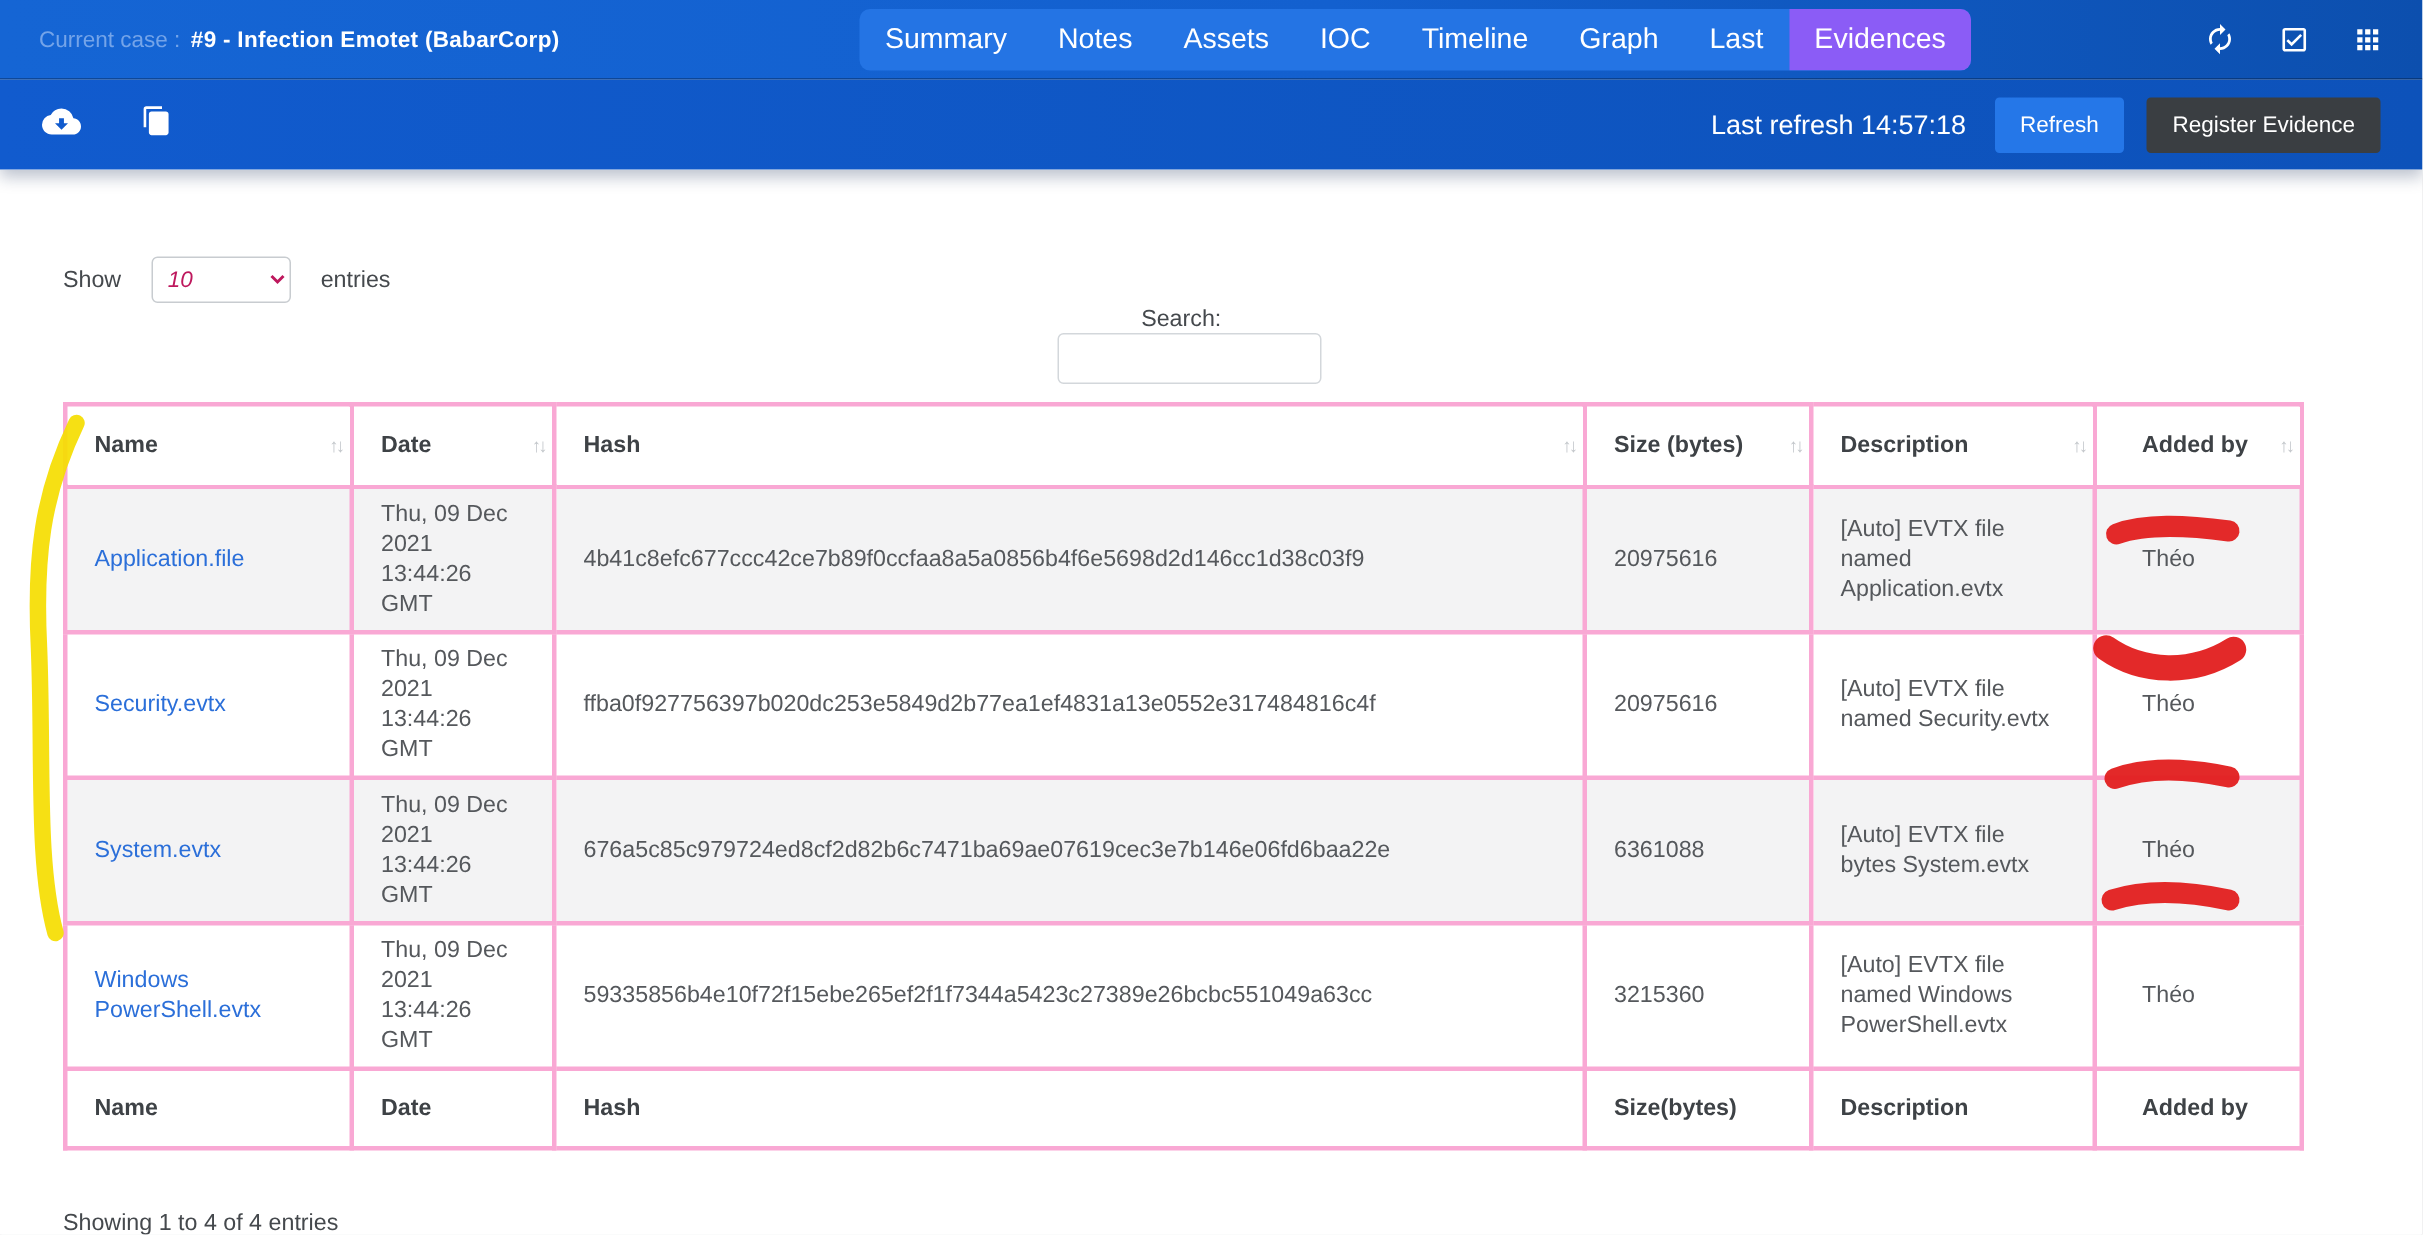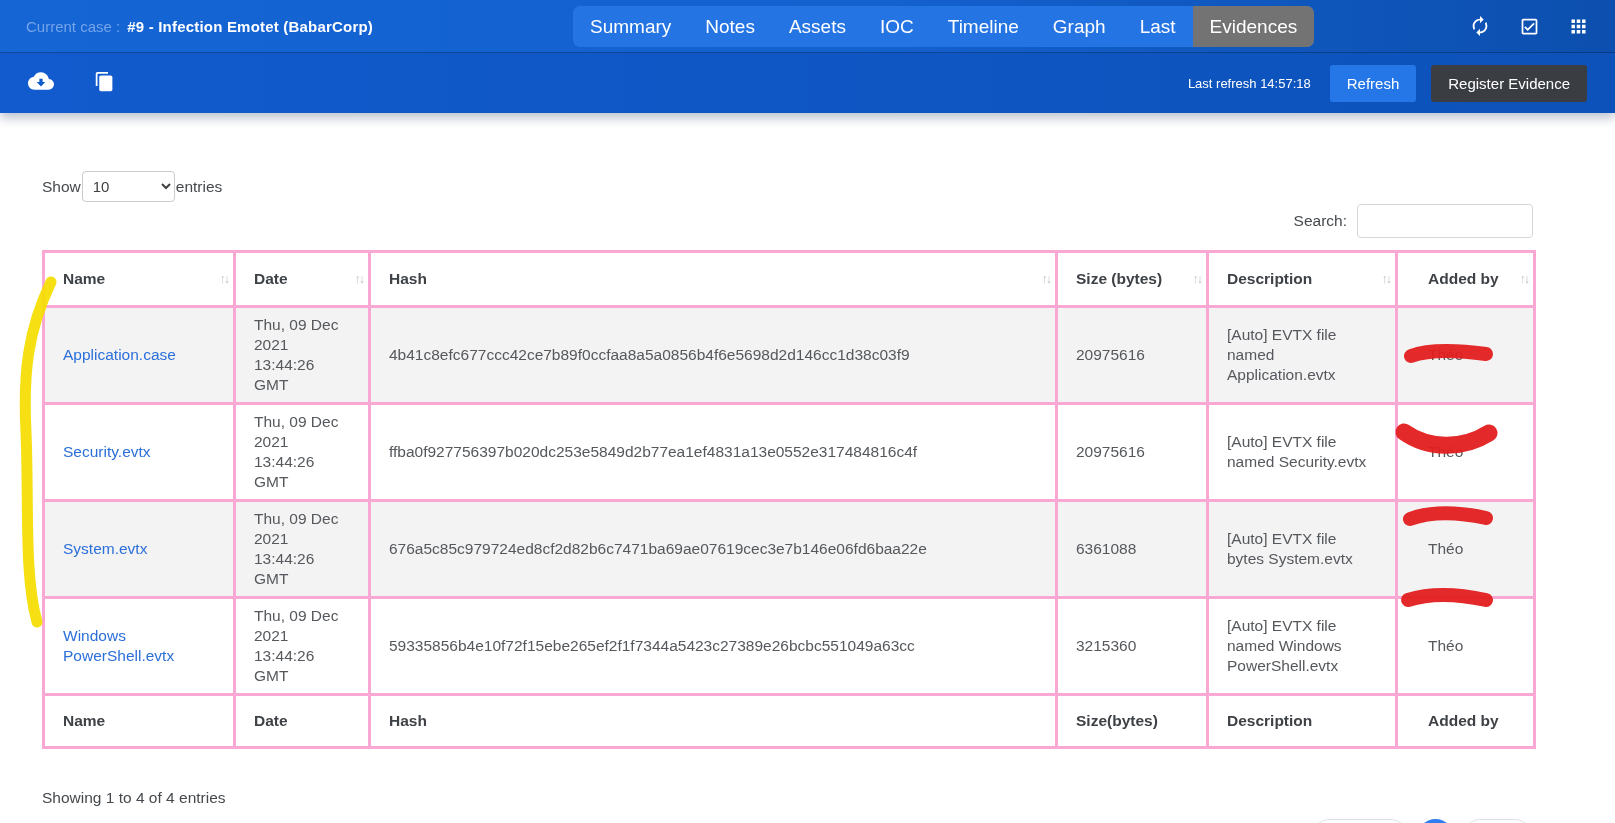--- a/index.html
+++ b/index.html
@@ -21,58 +21,59 @@
     position:relative; z-index:6;
   }
   .case-label { color:#74a4e9; font-size:15px; }
   .case-value { color:#ffffff; font-size:15px; font-weight:600; margin-left:7px; letter-spacing:.2px; }
   .tabbar {
     position:absolute; left:573px; top:6px; height:41px;
     background:#2474e4; border-radius:7px;
     display:flex; align-items:stretch; overflow:hidden;
   }
   .tab { color:#fff; font-size:19px; padding:0 17px; display:flex; align-items:center; cursor:pointer; white-space:nowrap; }
-  .tab.active { background:#737373; }
+  .tab.active { background:#8b5cf6; }
   .nav-icons { margin-left:auto; display:flex; gap:28px; align-items:center; }
   .nav-icons svg { display:block; }
 
   
   .toolbar {
     height:60px;
     background:linear-gradient(90deg,#115bce,#0d52ba);
     display:flex; align-items:center;
     padding:0 28px;
     box-shadow:0 5px 10px rgba(15,35,80,.28);
     position:relative; z-index:5;
   }
   .toolbar-left { display:flex; align-items:center; gap:40px; }
   .tool-icon { cursor:pointer; display:block; }
   .toolbar-right { margin-left:auto; display:flex; align-items:center; gap:15px; }
-  .last-refresh { color:#fff; font-size:13px; margin-right:4px; }
+  .last-refresh { color:#fff; font-size:18px; margin-right:4px; }
   .btn { font-family:inherit; font-size:15px; color:#fff; border:none; border-radius:3px; padding:10px 17px; cursor:pointer; }
   .btn-refresh { background:#2577e8; }
   .btn-register { background:#3a3e42; }
 
   
   .card {
     background:#fff;
     margin:0; padding:58px 82px 26px 42px;
     min-height:696px;
     border-radius:0 0 8px 8px;
     box-shadow:0 3px 6px rgba(0,0,0,.14);
     position:relative; z-index:1;
   }
   .controls-row { display:flex; align-items:center; font-size:15.5px; color:#45494d; }
   .page-size-select {
-    margin:0 1px; width:93px; height:31px;
+    margin:0 20px; width:93px; height:31px;
     border:1px solid #c8ccd0; border-radius:4px;
-    font-family:inherit; font-size:15px; color:#404040; padding:0 6px;
+    font-family:inherit; font-size:15px; color:#be185d; padding:0 6px;
     background:#fff;
-  }
-  .search-row { display:flex; justify-content:flex-end; align-items:center; margin-top:2px; font-size:15.5px; color:#45494d; }
+    font-style:italic;
+  }
+  .search-row { display:flex; justify-content:flex-end; align-items:center; margin-top:2px; font-size:15.5px; color:#45494d;flex-direction:column; }
   .search-input {
     width:176px; height:34px; margin-left:10px;
     border:1px solid #d3d7db; border-radius:4px;
     font-family:inherit; font-size:15px; padding:0 9px;
   }
 
   
   table.evidence {
     border-collapse:collapse; table-layout:fixed;
     width:1491px; margin-top:12px;
@@ -199,21 +200,21 @@
         <th><span>Name</span><span class="sort-glyph">↑↓</span></th>
         <th><span>Date</span><span class="sort-glyph">↑↓</span></th>
         <th><span>Hash</span><span class="sort-glyph">↑↓</span></th>
         <th><span>Size (bytes)</span><span class="sort-glyph">↑↓</span></th>
         <th><span>Description</span><span class="sort-glyph">↑↓</span></th>
         <th class="added-by"><span>Added by</span><span class="sort-glyph">↑↓</span></th>
       </tr>
     </thead>
     <tbody>
       <tr class="striped">
-        <td><a class="file-link">Application.case</a></td>
+        <td><a class="file-link">Application.file</a></td>
         <td>Thu, 09 Dec 2021 13:44:26 GMT</td>
         <td>4b41c8efc677ccc42ce7b89f0ccfaa8a5a0856b4f6e5698d2d146cc1d38c03f9</td>
         <td>20975616</td>
         <td>[Auto] EVTX file named Application.evtx</td>
         <td class="added-by">Théo</td>
       </tr>
       <tr>
         <td><a class="file-link">Security.evtx</a></td>
         <td>Thu, 09 Dec 2021 13:44:26 GMT</td>
         <td>ffba0f927756397b020dc253e5849d2b77ea1ef4831a13e0552e317484816c4f</td>

